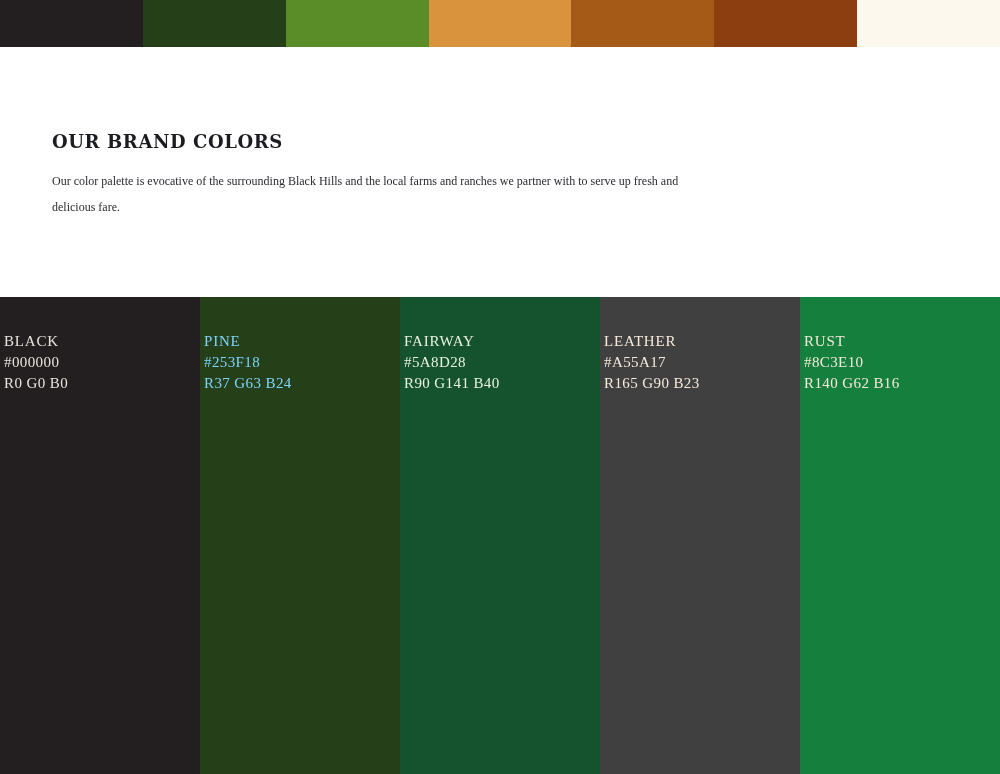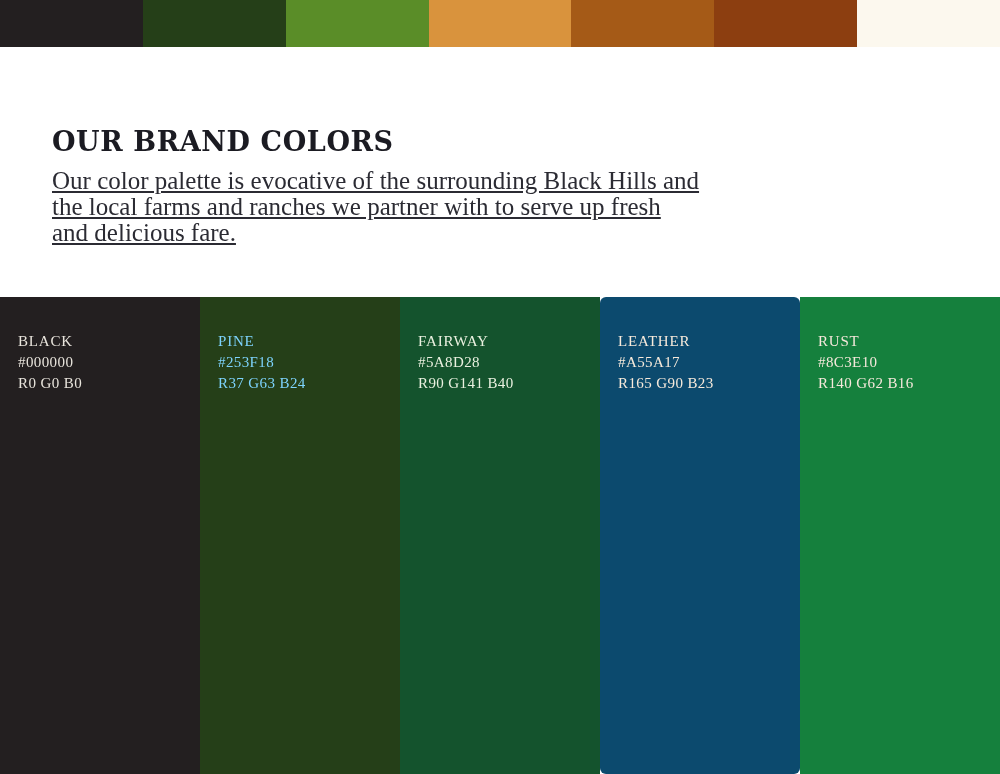--- a/index.html
+++ b/index.html
@@ -38,52 +38,51 @@
   
   #intro {
     position: absolute;
     left: 52px;
     top: 128px;
     width: 700px;
   }
   #intro h1 {
     margin: 0;
     font-family: "DejaVu Serif", "Liberation Serif", serif;
-    font-size: 27px;
+    font-size: 18px;
     line-height: 28px;
     font-weight: bold;
     letter-spacing: 0.6px;
     color: #1b1b22;
     text-transform: uppercase;
   }
   #intro p {
     margin: 12px 0 0 0;
     font-family: "Liberation Serif", "DejaVu Serif", serif;
-    font-size: 25px;
+    font-size: 12px;
     line-height: 26px;
     color: #2b2b33;
     max-width: 648px;
-    text-decoration: underline;
   }
 
   
   #swatch-band {
     position: absolute;
     left: 0;
     top: 297px;
     width: 1000px;
     height: 477px;
     display: flex;
   }
   .swatch {
     flex: 1 1 0;
     height: 100%;
     position: relative;
     box-sizing: border-box;
-    padding: 34px 10px 0 18px;
+    padding: 34px 10px 0 4px;
   }
   .swatch-info {
     font-family: "Liberation Serif", "DejaVu Serif", serif;
     font-size: 15px;
     line-height: 21px;
     letter-spacing: 0.4px;
   }
   .swatch-name {
     display: block;
     text-transform: uppercase;
@@ -136,21 +135,21 @@
 
     <div class="swatch" style="background: #14532d;">
       <div class="swatch-info" style="color: rgb(234, 241, 224);">
         <span class="swatch-name">FAIRWAY</span>
         <span class="swatch-hex">#5A8D28</span>
         <span class="swatch-rgb">R90 G141 B40</span>
       </div>
     </div>
 
 
-    <div class="swatch" style="background: #0c4a6e; border-radius: 6px;">
+    <div class="swatch" style="background: #404040;">
       <div class="swatch-info" style="color: rgb(247, 234, 219);">
         <span class="swatch-name">LEATHER</span>
         <span class="swatch-hex">#A55A17</span>
         <span class="swatch-rgb">R165 G90 B23</span>
       </div>
     </div>
 
     <div class="swatch" style="background: #15803d;">
       <div class="swatch-info" style="color: rgb(246, 232, 220);">
         <span class="swatch-name">RUST</span>

